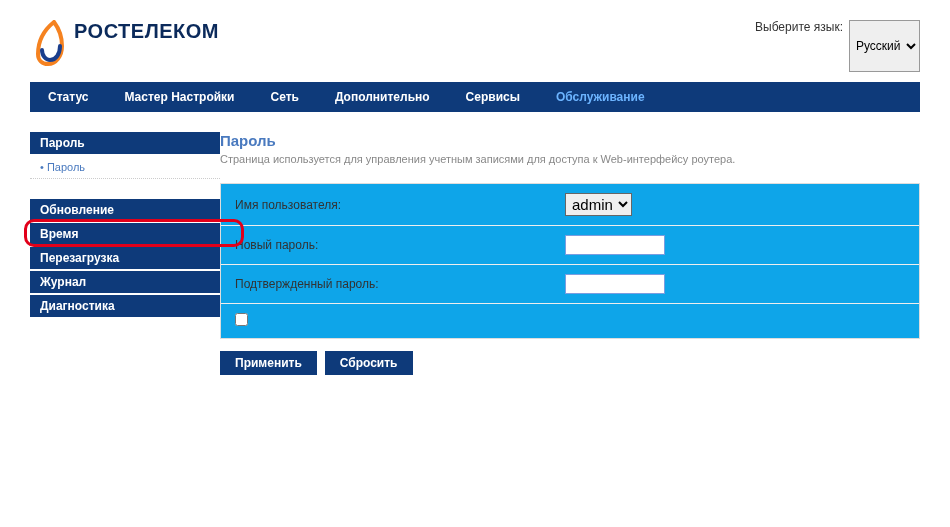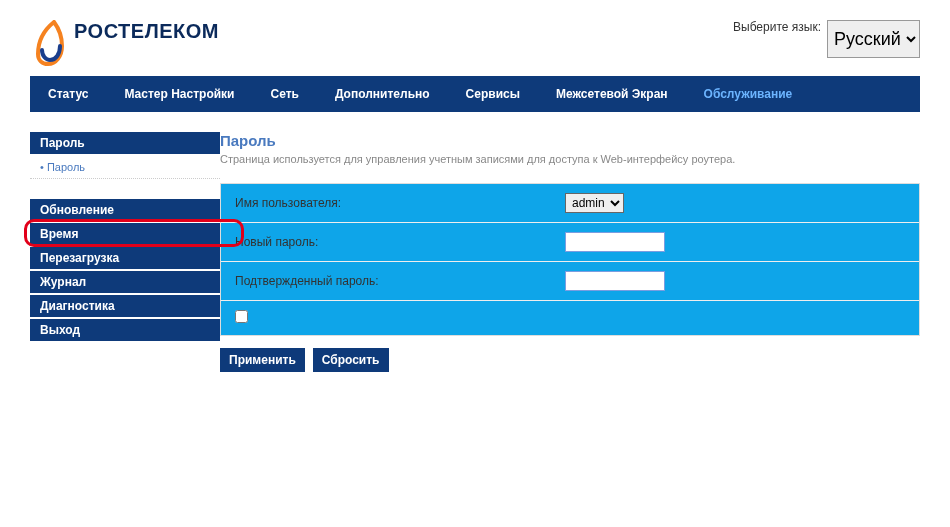--- a/index.html
+++ b/index.html
@@ -21,41 +21,41 @@
     align-items: flex-start;
   }
   .lang {
     font-size: 12px;
     color: #333;
     display: flex;
     align-items: flex-start;
     gap: 6px;
   }
   .lang select {
-    font-size: 18px;
+    font-size: 12px;
     border: 1px solid #999;
-    padding: 7px 2px;
+    padding: 17px 2px;
   }
   .logo-wrap {
     display: flex;
     align-items: flex-start;
     gap: 8px;
   }
   .logo-mark svg { display: block; }
   .logo-text {
     font-size: 20px;
     font-weight: bold;
     letter-spacing: 0.5px;
     color: #0b2a5b;
     font-family: Arial, sans-serif;
   }
   .nav {
     margin-top: 10px;
     background: #0e3a7a;
-    height: 36px;
+    height: 30px;
     display: flex;
     align-items: stretch;
   }
   .nav-item {
     color: #fff;
     font-weight: bold;
     font-size: 12px;
     padding: 0 18px;
     display: flex;
     align-items: center;
@@ -127,34 +127,34 @@
     font-size: 12px;
   }
   .row-input input[type="password"] {
     width: 100px;
     border: 1px solid #7a9de0;
     padding: 2px 4px;
     font-size: 12px;
     height: 20px;
   }
   .row-input select {
-    font-size: 12px;
+    font-size: 15px;
     border: 1px solid #666;
     padding: 1px 2px;
   }
   .buttons {
     margin-top: 12px;
     display: flex;
     gap: 8px;
   }
   .btn {
     background: #0e3a7a;
     color: #fff;
     border: 1px solid #0e3a7a;
-    padding: 4px 8px;
+    padding: 4px 14px;
     font-size: 12px;
     font-weight: bold;
     cursor: pointer;
   }
 </style>
 </head>
 <body>
 
 <div class="page">
   <div class="top-row">
@@ -172,39 +172,37 @@
       <select id="lang-select"><option>Русский</option></select>
     </div>
   </div>
 
   <div class="nav" id="nav">
       <div class="nav-item">Статус</div>
       <div class="nav-item">Мастер Настройки</div>
       <div class="nav-item">Сеть</div>
       <div class="nav-item">Дополнительно</div>
       <div class="nav-item">Сервисы</div>
-      <div class="nav-item">Межсетевой Экран</div>
       <div class="nav-item active">Обслуживание</div>
     </div>
 
   <div class="body">
     <div class="sidebar" style="position:relative">
       <div class="side-group">
         <div class="side-head">Пароль</div>
         <div class="side-sub">
           <a href="#">Пароль</a>
         </div>
       </div>
       <div class="side-list" id="side-list">
           <div class="side-head" id="side-item-0">Обновление</div>
           <div class="side-head" id="side-item-2">Время</div>
           <div class="side-head" id="side-item-1">Перезагрузка</div>
           <div class="side-head" id="side-item-3">Журнал</div>
           <div class="side-head" id="side-item-4">Диагностика</div>
-          <div class="side-head" id="side-item-5">Выход</div>
         </div>
       <div id="highlight" class="highlight-box" style="left: -6px; top: 87px; width: 220px; height: 28px;"></div>
     </div>
 
     <div class="content">
       <div class="page-title">Пароль</div>
       <div class="page-desc">Страница используется для управления учетным записями для доступа к Web-интерфейсу роутера.</div>
 
       <div class="panel">
         <div class="row">

